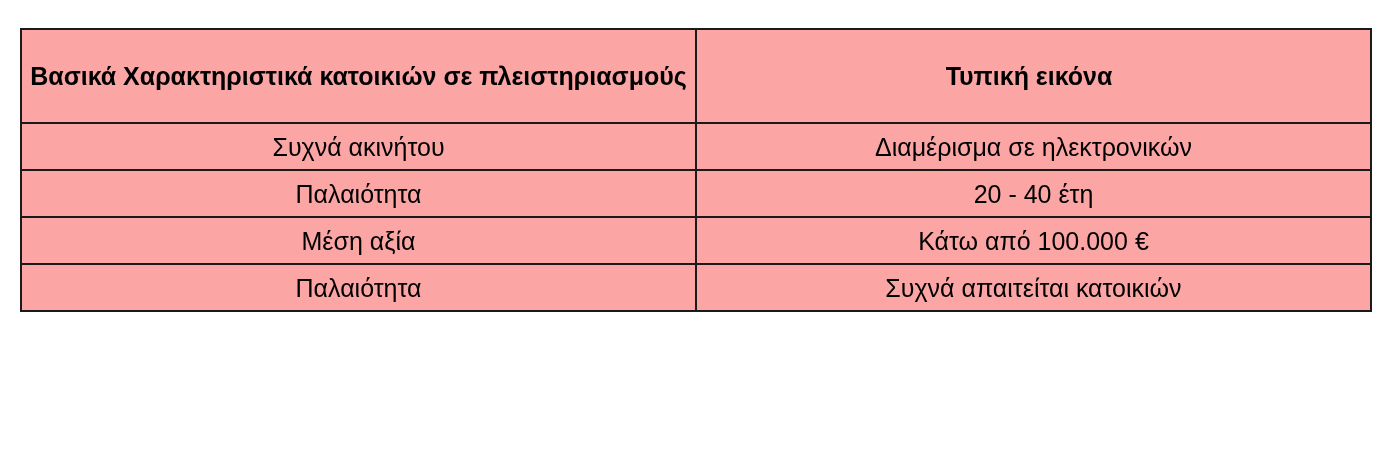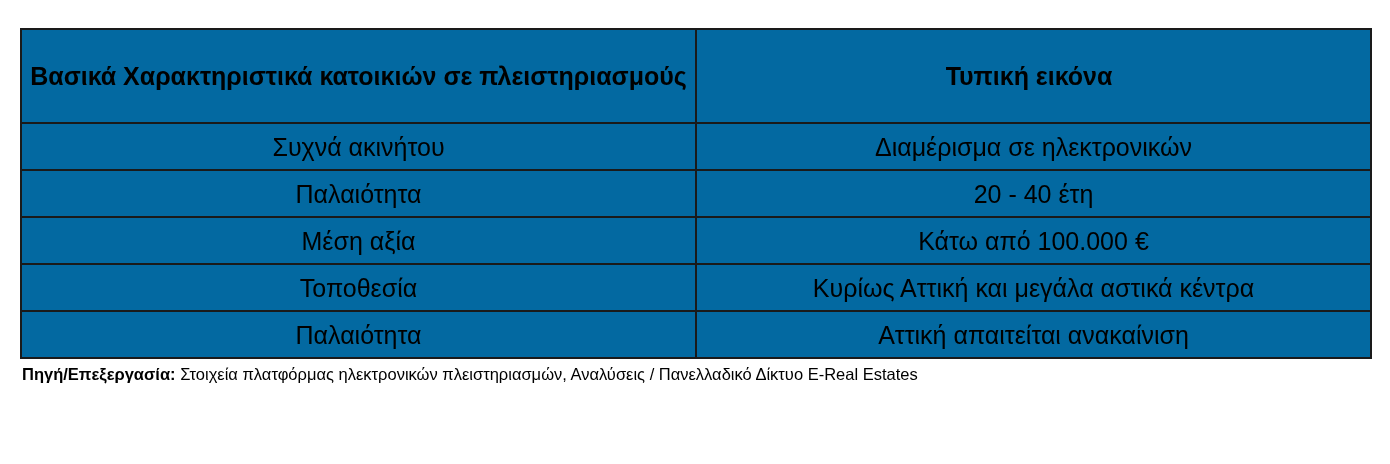--- a/index.html
+++ b/index.html
@@ -20,21 +20,21 @@
     width: 1390px;
     height: 464px;
     box-sizing: border-box;
     padding: 28px 20px 0 20px;
   }
 
   table.spec-table {
     width: 1350px;
     border-collapse: collapse;
     table-layout: fixed;
-    background: #0369a1;
+    background: #fca5a5;
   }
 
   table.spec-table td,
   table.spec-table th {
     border: 2px solid #1a1a1a;
     padding: 0;
     vertical-align: middle;
     text-align: center;
   }
 
@@ -99,28 +99,20 @@
       </tr>
       <tr>
         <td class="body-cell col-left">Παλαιότητα</td>
         <td class="body-cell col-right">20 - 40 έτη</td>
       </tr>
       <tr>
         <td class="body-cell col-left">Μέση αξία</td>
         <td class="body-cell col-right">Κάτω από 100.000 €</td>
       </tr>
       <tr>
-        <td class="body-cell col-left">Τοποθεσία</td>
-        <td class="body-cell col-right">Κυρίως Αττική και μεγάλα αστικά κέντρα</td>
-      </tr>
-      <tr>
         <td class="body-cell col-left">Παλαιότητα</td>
-        <td class="body-cell col-right">Αττική απαιτείται ανακαίνιση</td>
+        <td class="body-cell col-right">Συχνά απαιτείται κατοικιών</td>
       </tr>
     </tbody>
   </table>
 
-  <div class="source-note">
-    <span class="source-label">Πηγή/Επεξεργασία:</span>
-    <span class="source-text">Στοιχεία πλατφόρμας ηλεκτρονικών πλειστηριασμών, Αναλύσεις / Πανελλαδικό Δίκτυο E-Real Estates</span>
-  </div>
 
 </div>
 
 </body></html>

